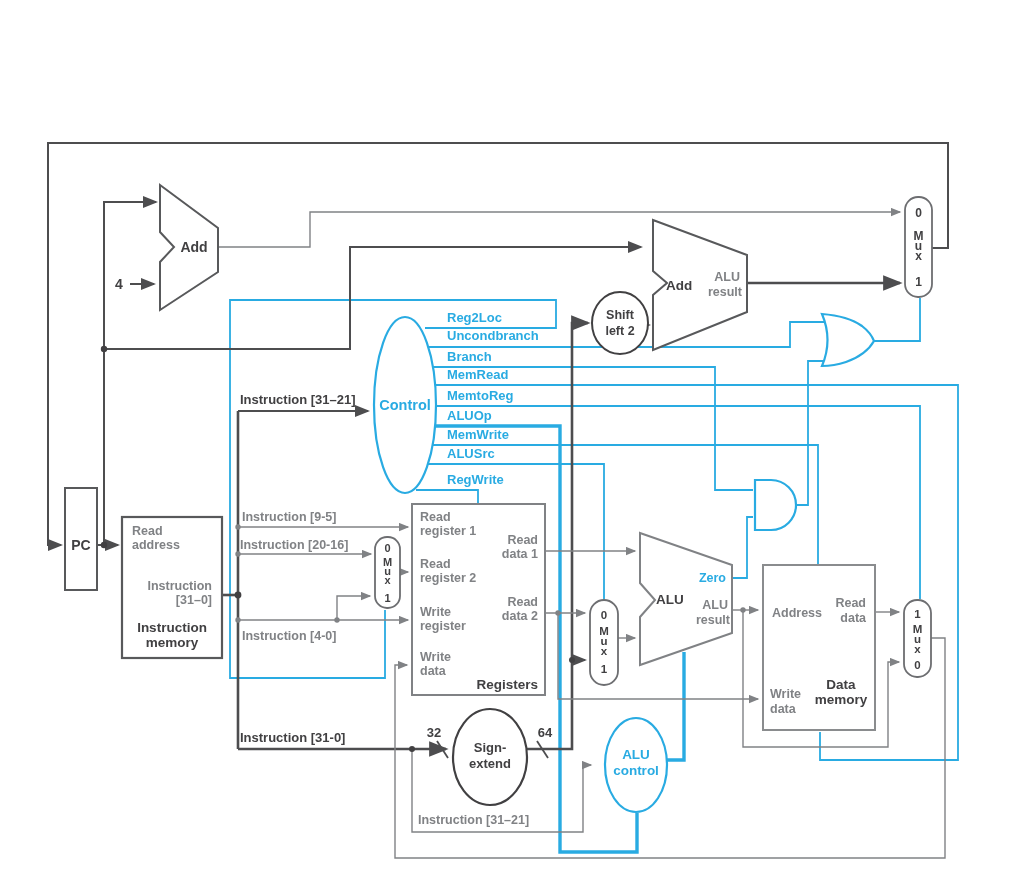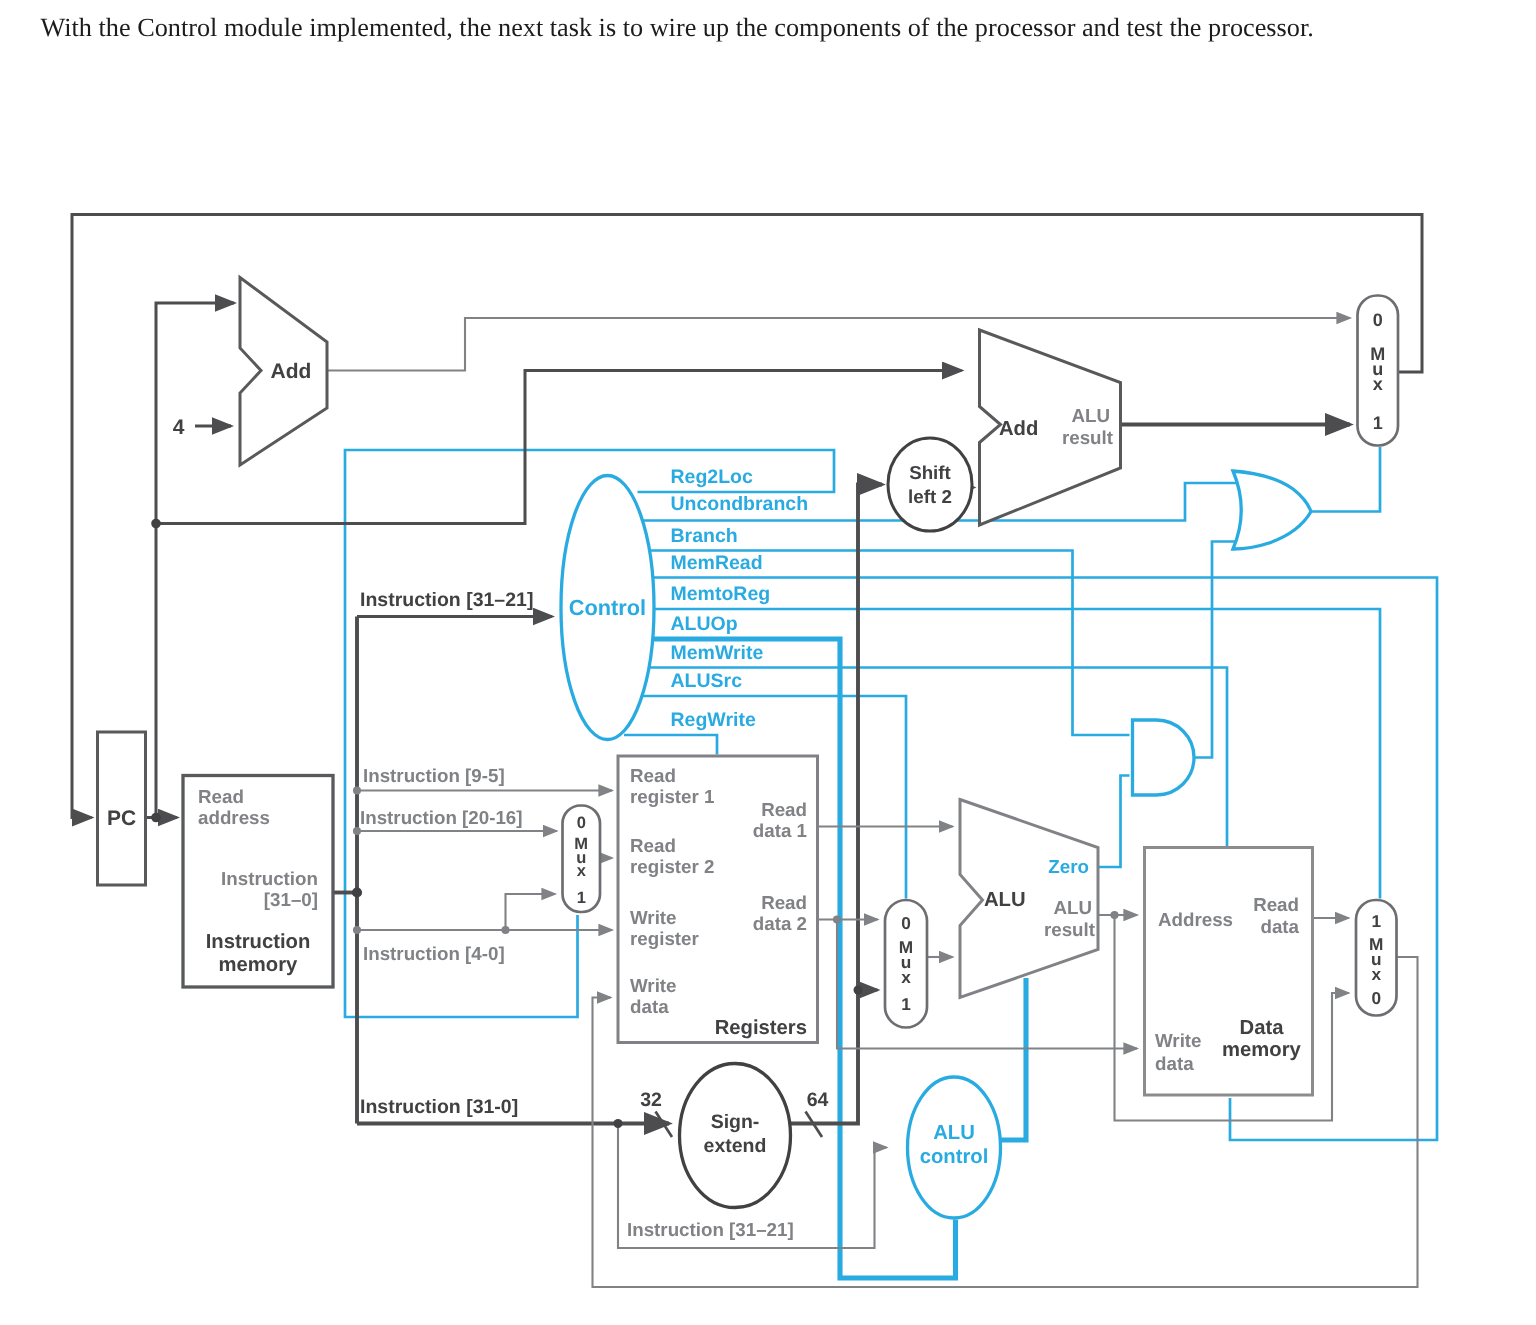--- a/index.html
+++ b/index.html
@@ -13,21 +13,20 @@
   .intro p.indent{text-indent:24px;}
   .fig{position:absolute;left:0;top:140px;width:1024px;height:743px;}
   svg text{font-family:"Liberation Sans",sans-serif;font-weight:700;}
   .g{fill:#808285;} .d{fill:#414042;} .b{fill:#29abe2;}
   .box{fill:#ffffff;stroke-linejoin:miter;}
 </style>
 </head>
 <body>
 
 <div class="intro">
-  <p>With the Control module implemented, the next task is to wire up the components of the processor and test the processor.</p>
 </div>
 
 <div class="fig">
 <svg width="1024" height="743" viewBox="0 0 1024 743">
   <defs>
     <marker id="ad" markerWidth="8" markerHeight="7" refX="6.5" refY="3" orient="auto">
       <path d="M0,0 L7.5,3 L0,6 Z" fill="#4d4d4f"></path>
     </marker>
     <marker id="ag" markerWidth="8" markerHeight="7" refX="6.5" refY="3" orient="auto">
       <path d="M0,0 L7.5,3 L0,6 Z" fill="#808285"></path>

